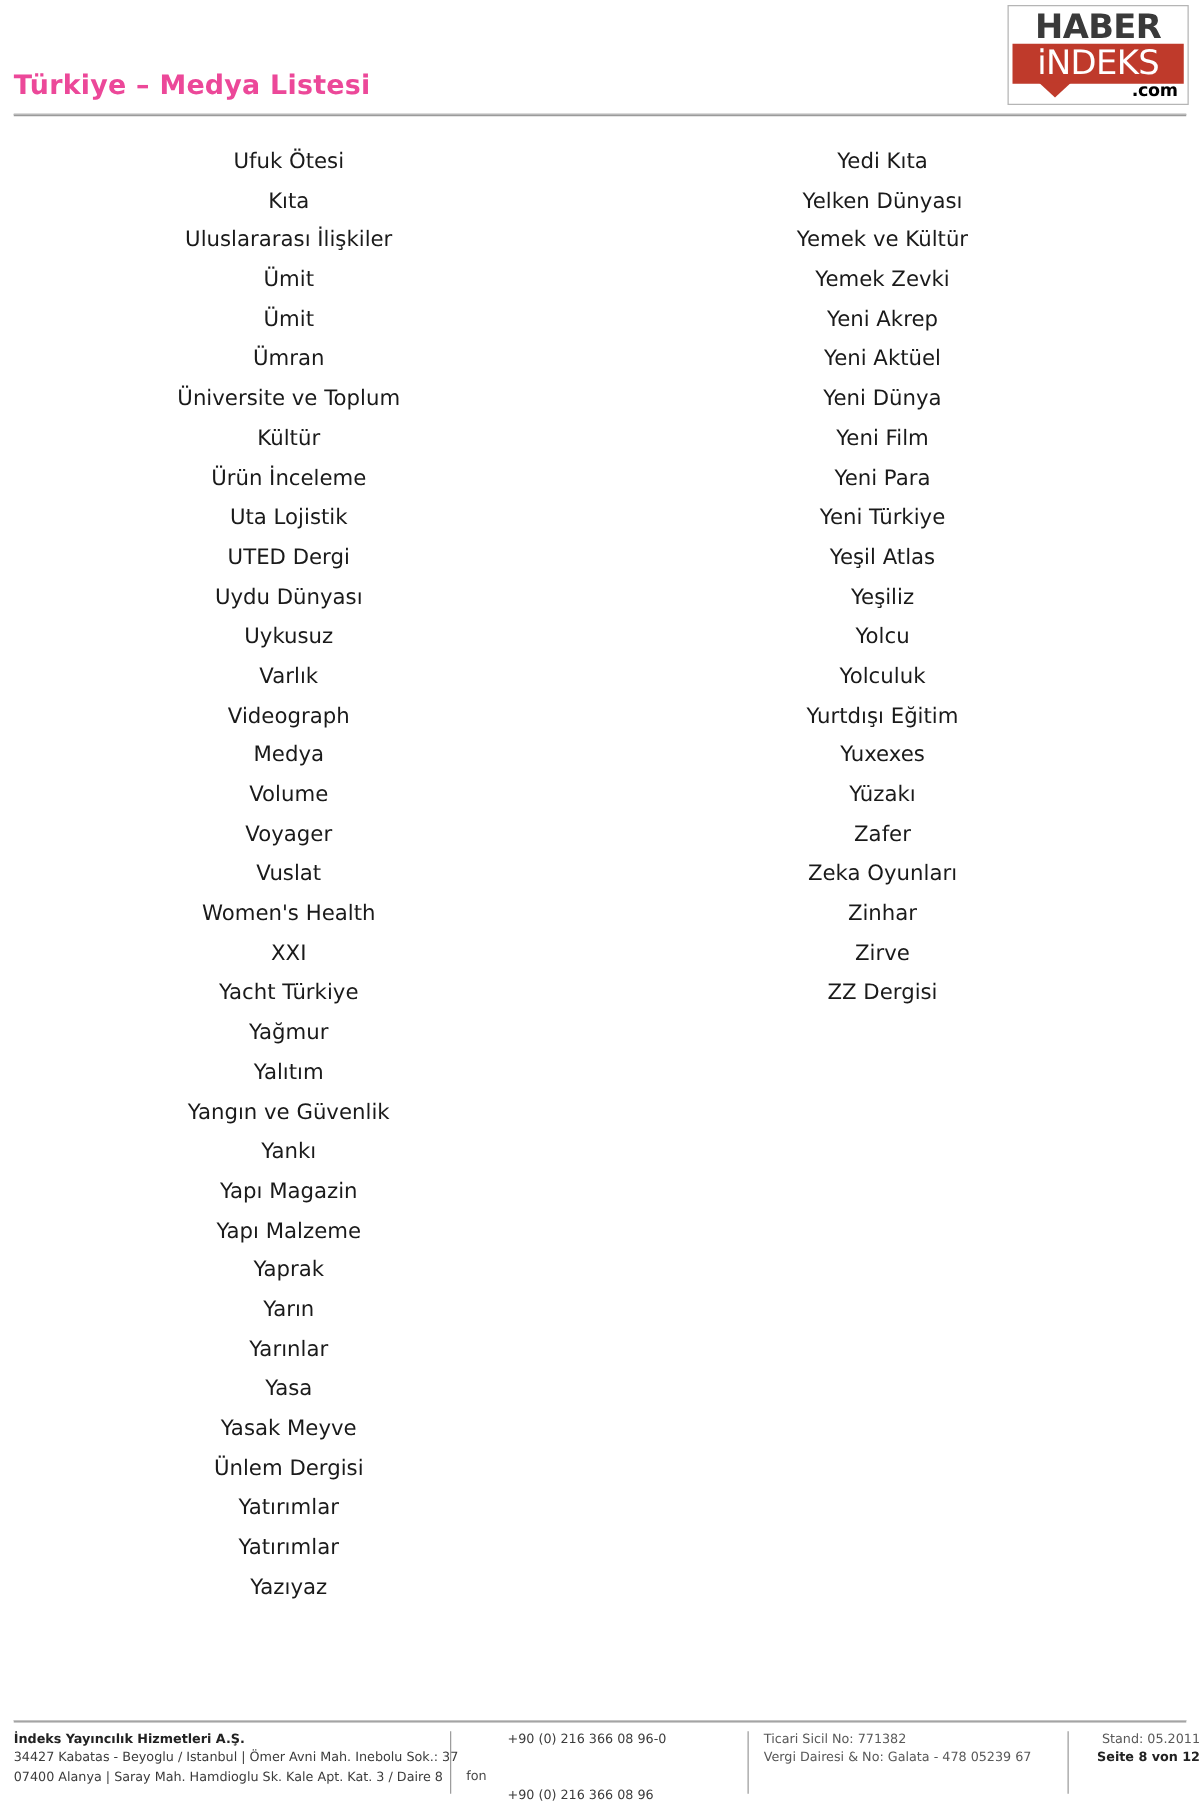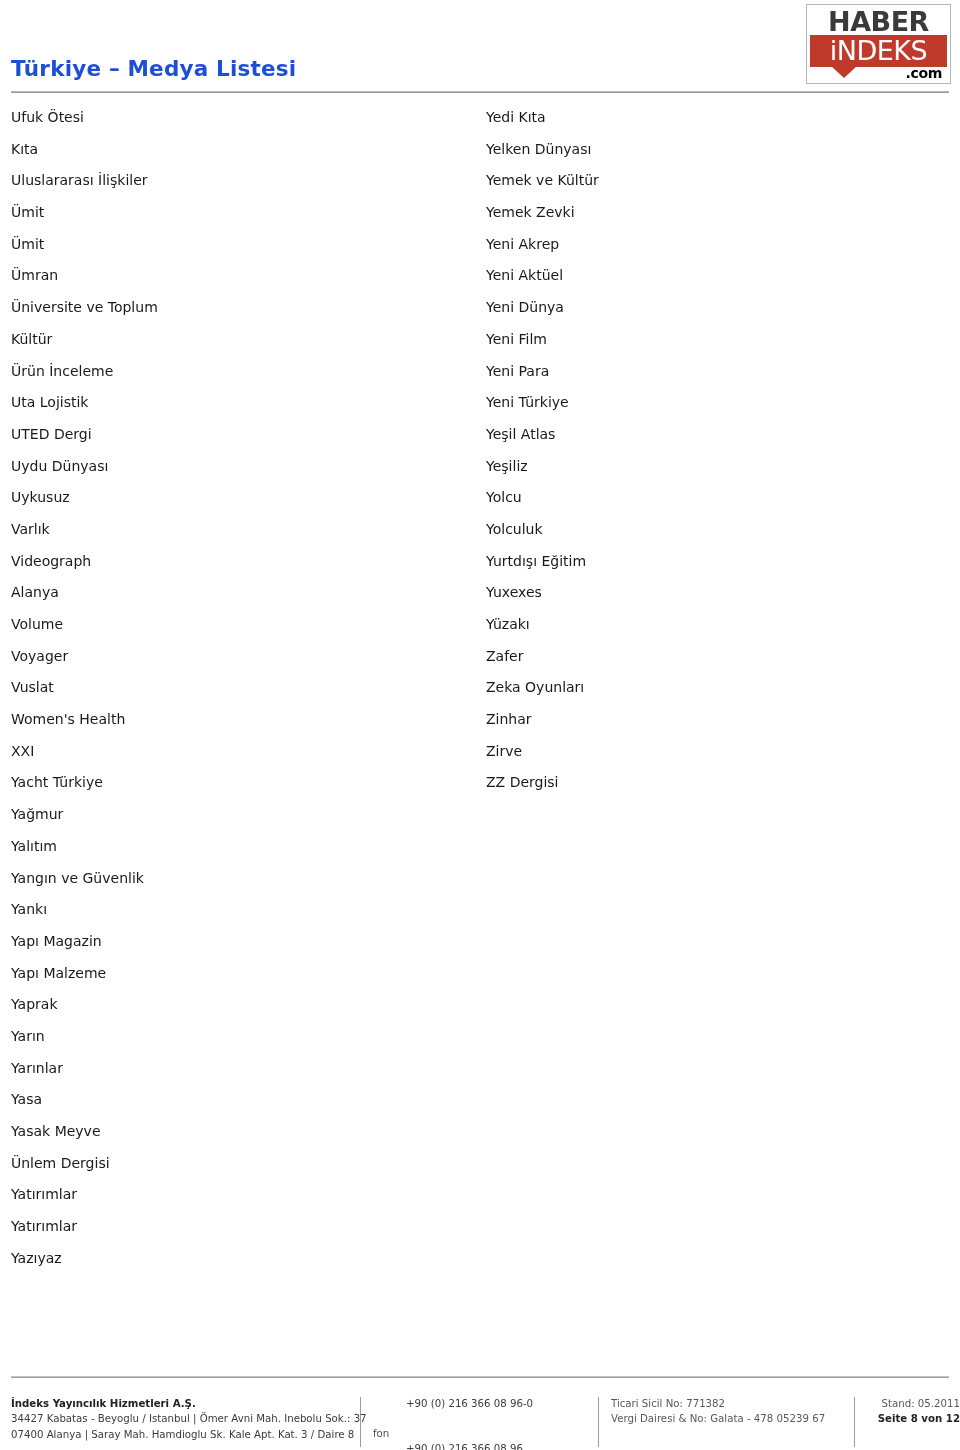--- a/index.html
+++ b/index.html
@@ -27,21 +27,21 @@
     width: 960px;
     height: 98px;
   }
 
   .page-title {
     position: absolute;
     left: 11px;
     top: 56px;
     font-size: 21.5px;
     font-weight: bold;
-    color: #1d4ed8;
+    color: #ec4899;
     letter-spacing: 0.2px;
     white-space: nowrap;
   }
 
   .header-rule {
     position: absolute;
     left: 11px;
     top: 91px;
     width: 938px;
     height: 2px;
@@ -117,23 +117,24 @@
   .content {
     position: absolute;
     left: 0;
     top: 98px;
     width: 960px;
     height: 1272px;
   }
 
   .column {
     position: absolute;
-    top: 4px;
-    font-size: 14px;
+    top: 16px;
+    font-size: 17px;
     color: #1a1a1a;
+    text-align: center;
   }
   .column-left  { left: 11px;  width: 440px; }
   .column-right { left: 486px; width: 440px; }
 
   .media-item {
     height: 31.7px;
     line-height: 31.7px;
     white-space: nowrap;
     overflow: hidden;
   }
@@ -153,21 +154,21 @@
     top: 8px;
     width: 938px;
     height: 2px;
     background: #9a9a9a;
     border-top: 1px solid #c4c4c4;
   }
 
   .footer-cols {
     position: absolute;
     left: 11px;
-    top: 28px;
+    top: 16px;
     width: 938px;
     height: 52px;
     text-decoration: underline;
   }
 
   .f-block { position: absolute; top: 0; }
 
   .f-company { left: 0; width: 335px; }
   .f-contact { left: 362px; width: 215px; }
   .f-legal   { left: 600px; width: 245px; }
@@ -232,21 +233,21 @@
         <div class="media-item">Ümran</div>
         <div class="media-item">Üniversite ve Toplum</div>
         <div class="media-item">Kültür</div>
         <div class="media-item">Ürün İnceleme</div>
         <div class="media-item">Uta Lojistik</div>
         <div class="media-item">UTED Dergi</div>
         <div class="media-item">Uydu Dünyası</div>
         <div class="media-item">Uykusuz</div>
         <div class="media-item">Varlık</div>
         <div class="media-item">Videograph</div>
-        <div class="media-item">Alanya</div>
+        <div class="media-item">Medya</div>
         <div class="media-item">Volume</div>
         <div class="media-item">Voyager</div>
         <div class="media-item">Vuslat</div>
         <div class="media-item">Women's Health</div>
         <div class="media-item">XXI</div>
         <div class="media-item">Yacht Türkiye</div>
         <div class="media-item">Yağmur</div>
         <div class="media-item">Yalıtım</div>
         <div class="media-item">Yangın ve Güvenlik</div>
         <div class="media-item">Yankı</div>

